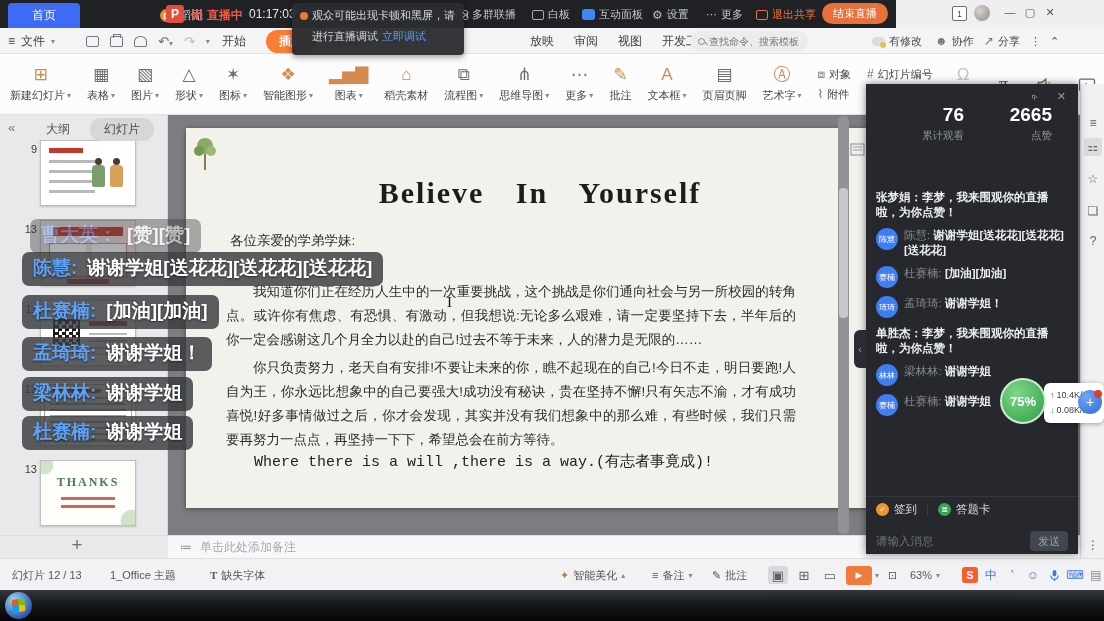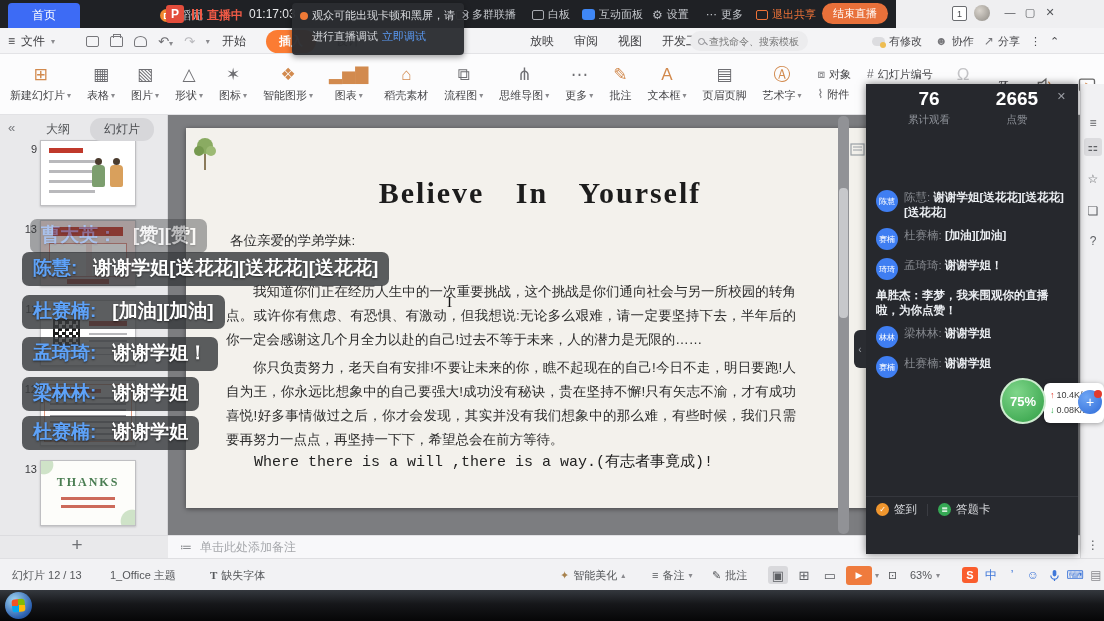--- a/index.html
+++ b/index.html
@@ -137,21 +137,21 @@
   .sl-tree{position:absolute;left:6px;top:8px}
   .sl-buildings{position:absolute;right:10px;top:12px}
   .vsb{position:absolute;left:838px;top:116px;width:11px;height:418px;background:#919296;border-radius:5px}
   .vsb .vthumb{position:absolute;left:1px;top:72px;width:9px;height:130px;background:#c7c8cb;border-radius:4px}
   .ibeam{position:absolute;left:447px;top:294px;font-family:"Liberation Serif",serif;font-size:15px;color:#141414;z-index:35}
 
   
   .omsg{position:absolute;left:22px;display:inline-block;padding:3px 11px 5px;border-radius:7px;
     background:rgba(56,58,61,.82);color:#fff;font-size:19px;font-weight:bold;white-space:nowrap;z-index:40;
     text-shadow:0 1px 2px rgba(0,0,0,.55)}
-  .oname{color:#5ea2f8;margin-right:16px}
+  .oname{color:#5ea2f8;margin-right:10px}
   .omsgs > div:nth-of-type(1){top:219px;left:30px}
   .omsgs > div:nth-of-type(2){top:252px}
   .omsgs > div:nth-of-type(3){top:295px}
   .omsgs > div:nth-of-type(4){top:337px}
   .omsgs > div:nth-of-type(5){top:377px}
   .omsgs > div:nth-of-type(6){top:416px}
   .omsg.fade{opacity:.5}
 
   
   .notesbar{position:absolute;left:168px;top:535px;width:912px;height:23px;background:#f8f8fa;border-top:1px solid #e1e1e4;
@@ -165,21 +165,21 @@
   .playbtn{width:26px;height:19px;background:#ef7b3d;border-radius:3px;color:#fff;font-size:9px;display:flex;align-items:center;justify-content:center}
   .sgico{display:flex;align-items:center;justify-content:center;width:16px;height:16px;font-size:12px;color:#3f77d9}
   .sglogo{background:#fa5d2d;color:#fff;border-radius:3px;font-weight:bold;font-size:11px}
 
   
   .chatpanel{position:absolute;left:866px;top:84px;width:212px;height:470px;background:#26282d;z-index:45;
     box-shadow:0 0 8px rgba(0,0,0,.5);color:#e8eaee}
   .cp-ctrl{position:absolute;top:6px;color:#9a9da3;font-size:11px}
   .cp-collapse{right:40px;transform:rotate(45deg);display:inline-block}
   .cp-close{right:14px}
-  .cp-stat{position:absolute;top:4px;text-align:center}
+  .cp-stat{position:absolute;top:20px;text-align:right}
   .cp-num{font-size:19px;font-weight:bold;color:#fff}
   .cp-lab{font-size:10.5px;color:#8e9299;margin-top:3px}
   .cp-tabs{position:absolute;left:0;top:76px;width:100%;height:26px;border-bottom:1px solid #35373d;font-size:12.5px}
   .cp-tab-msg{position:absolute;left:14px;top:3px;color:#fff;font-weight:bold}
   .cp-tab-watch{position:absolute;left:88px;top:3px;color:#8e9299}
   .cp-underline{position:absolute;left:0;top:24px;width:58px;height:3px;background:#3f7ef0}
   .cp-list{position:absolute;left:0;top:104px;width:100%;height:304px;overflow:hidden;padding:2px 10px}
   .cmsg{margin-bottom:8px;font-size:11.5px;line-height:15px;display:flex;gap:6px}
   .cmsg.notice{color:#d29a43;display:block}
   .cmsg .cav{flex:none;width:22px;height:22px;border-radius:50%;background:#3f7ef2;color:#fff;font-size:8px;
@@ -706,20 +706,24 @@
     <div class="cp-stat" style="left:28px;width:70px">
       <div class="cp-num">76</div>
       <div class="cp-lab">累计观看</div>
     </div>
     <div class="cp-stat" style="left:116px;width:70px">
       <div class="cp-num">2665</div>
       <div class="cp-lab">点赞</div>
     </div>
     <div class="cp-list">
 
+        <div class="cmsg notice">
+          
+          <span class="cbody"> <span class="ctext">张梦娟：李梦，我来围观你的直播啦，为你点赞！</span></span>
+        </div>
 
         <div class="cmsg user">
           <span class="cav">陈慧</span>
           <span class="cbody"><span class="cname">陈慧:</span> <span class="ctext">谢谢学姐[送花花][送花花][送花花]</span></span>
         </div>
 
         <div class="cmsg user">
           <span class="cav">赛楠</span>
           <span class="cbody"><span class="cname">杜赛楠:</span> <span class="ctext">[加油][加油]</span></span>
         </div>
@@ -749,20 +753,24 @@
     <div class="cp-actions">
       <span class="act">
         <span class="coin">✓</span>
         <span>签到</span>
       </span>
       <span class="actdiv"></span>
       <span class="act">
         <span class="coin green">≣</span>
         <span>答题卡</span>
       </span>
+    </div>
+    <div class="cp-input">
+      <input placeholder="请输入消息" style="">
+      <span class="sendbtn">发送</span>
     </div>
   </div>
   <div class="cp-handle">‹</div>
 
   <div class="rsidebar">
     <span class="rsic" style="top:30px">≡</span>
     <span class="rsic active" style="top:54px">⚏</span>
     <span class="rsic" style="top:86px">☆</span>
     <span class="rsic" style="top:118px">❏</span>
     <span class="rsic" style="top:148px">?</span>

